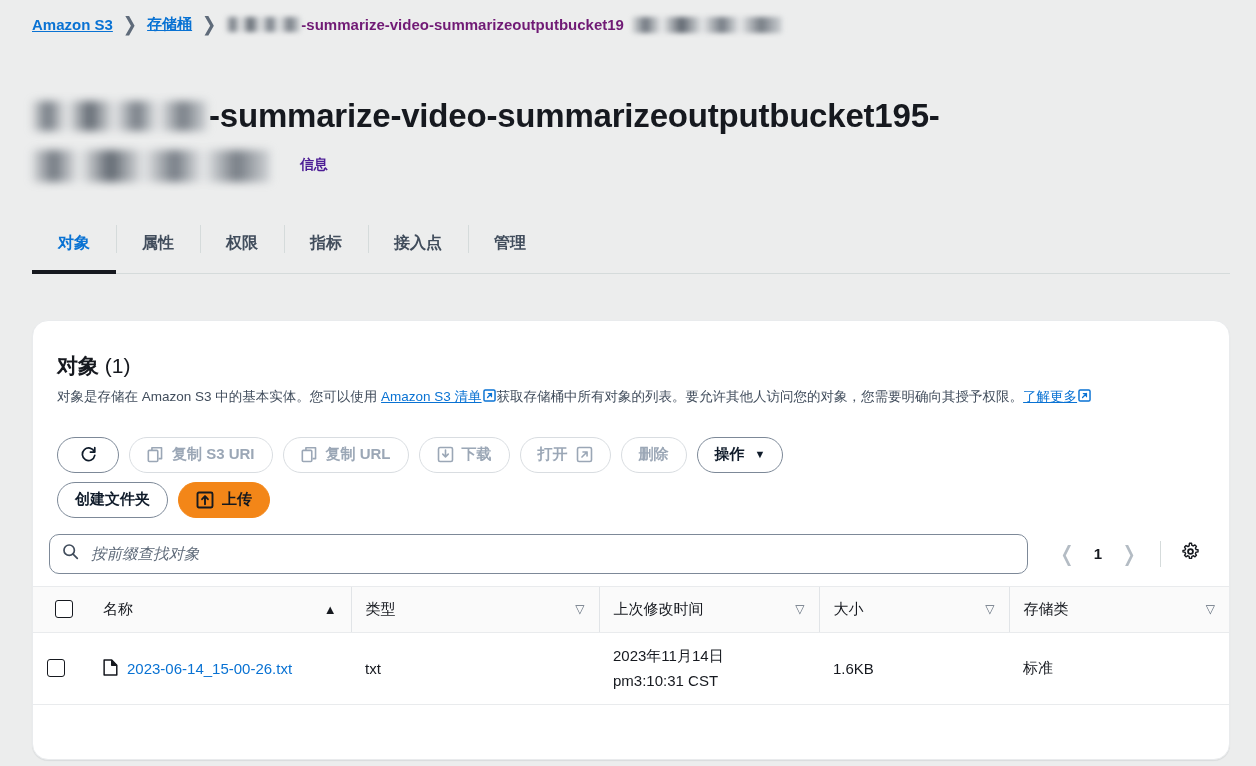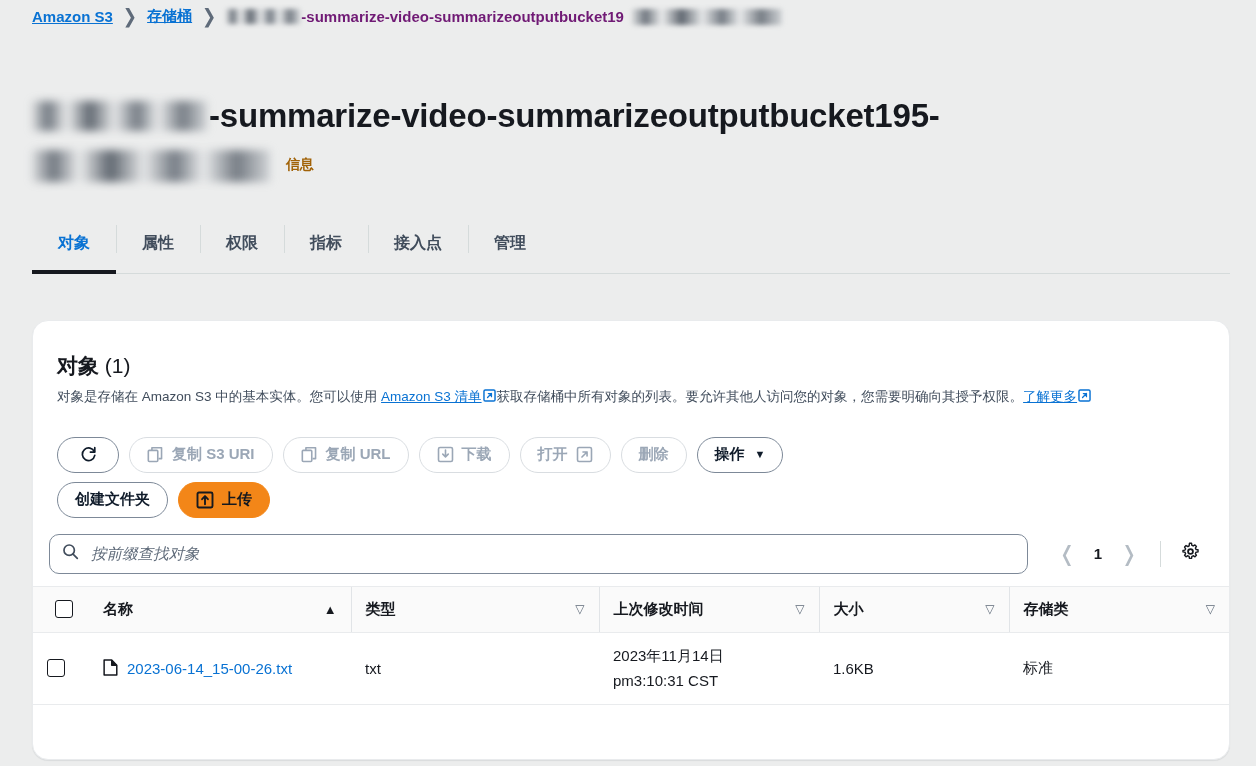--- a/index.html
+++ b/index.html
@@ -9,21 +9,21 @@
     width: 1256px; height: 766px;
     background: #eceded;
     font-family: "Liberation Sans", "DejaVu Sans", sans-serif;
     color: #16191f;
     overflow: hidden;
   }
   .page { position: relative; width: 1256px; height: 766px; }
 
   
   .breadcrumb {
-    position: absolute; left: 32px; top: 6px;
+    position: absolute; left: 32px; top: 14px;
     display: flex; align-items: center;
     font-size: 15px; font-weight: bold;
     white-space: nowrap;
   }
   .crumb-link {
     color: #0972d3; text-decoration: underline;
     cursor: pointer; font-weight: bold;
   }
   .crumb-sep {
     color: #5f6b7a; margin: 0 10px;
@@ -56,23 +56,23 @@
   }
   .heading .redact.h1 {
     width: 175px; height: 30px; filter: blur(4px);
     vertical-align: -4px; margin-right: 2px;
   }
   .heading .redact.h2 {
     width: 238px; height: 32px; filter: blur(4.5px);
     vertical-align: -6px;
   }
   .info-link {
-    font-size: 14px; font-weight: bold; color: #a16207;
+    font-size: 14px; font-weight: bold; color: #4c1d95;
     text-decoration: none; cursor: pointer;
-    margin-left: 16px; vertical-align: 7px;
+    margin-left: 30px; vertical-align: 7px;
   }
 
   
   .tabs {
     position: absolute; left: 32px; top: 214px;
     width: 1198px; height: 60px;
     display: flex; align-items: stretch;
     border-bottom: 1px solid #d5dbdb;
   }
   .tab {
@@ -191,21 +191,21 @@
   
   table.objects {
     width: 100%; border-collapse: collapse;
     margin-top: 12px; table-layout: fixed;
   }
   table.objects th {
     background: #fafafa;
     border-top: 1px solid #e9ebed;
     border-bottom: 1px solid #e9ebed;
     height: 46px; padding: 0 14px;
-    font-size: 15px; font-weight: bold; color: #16191f;
+    font-size: 15px; font-weight: normal; color: #16191f;
     text-align: left; vertical-align: middle;
   }
   table.objects th.col-check { width: 56px; padding-left: 22px; }
   th .th-inner {
     display: flex; align-items: center; justify-content: space-between;
     gap: 10px;
   }
   .col-sep { border-left: 1px solid #e1e4e7; }
   .sort {
     font-size: 12px; line-height: 1; color: #5f6b7a;

